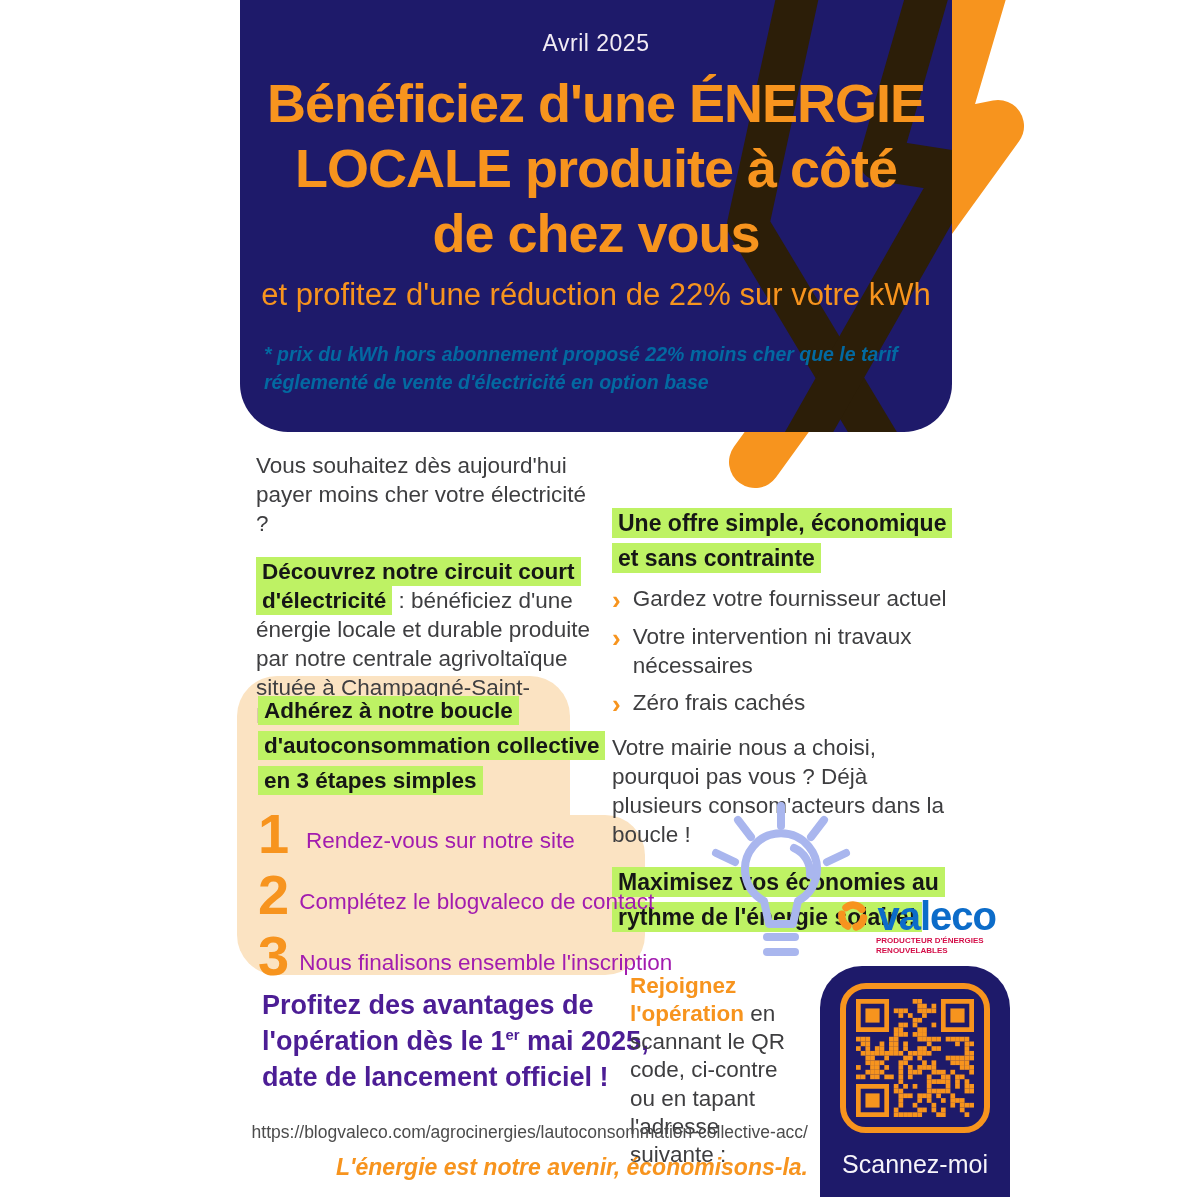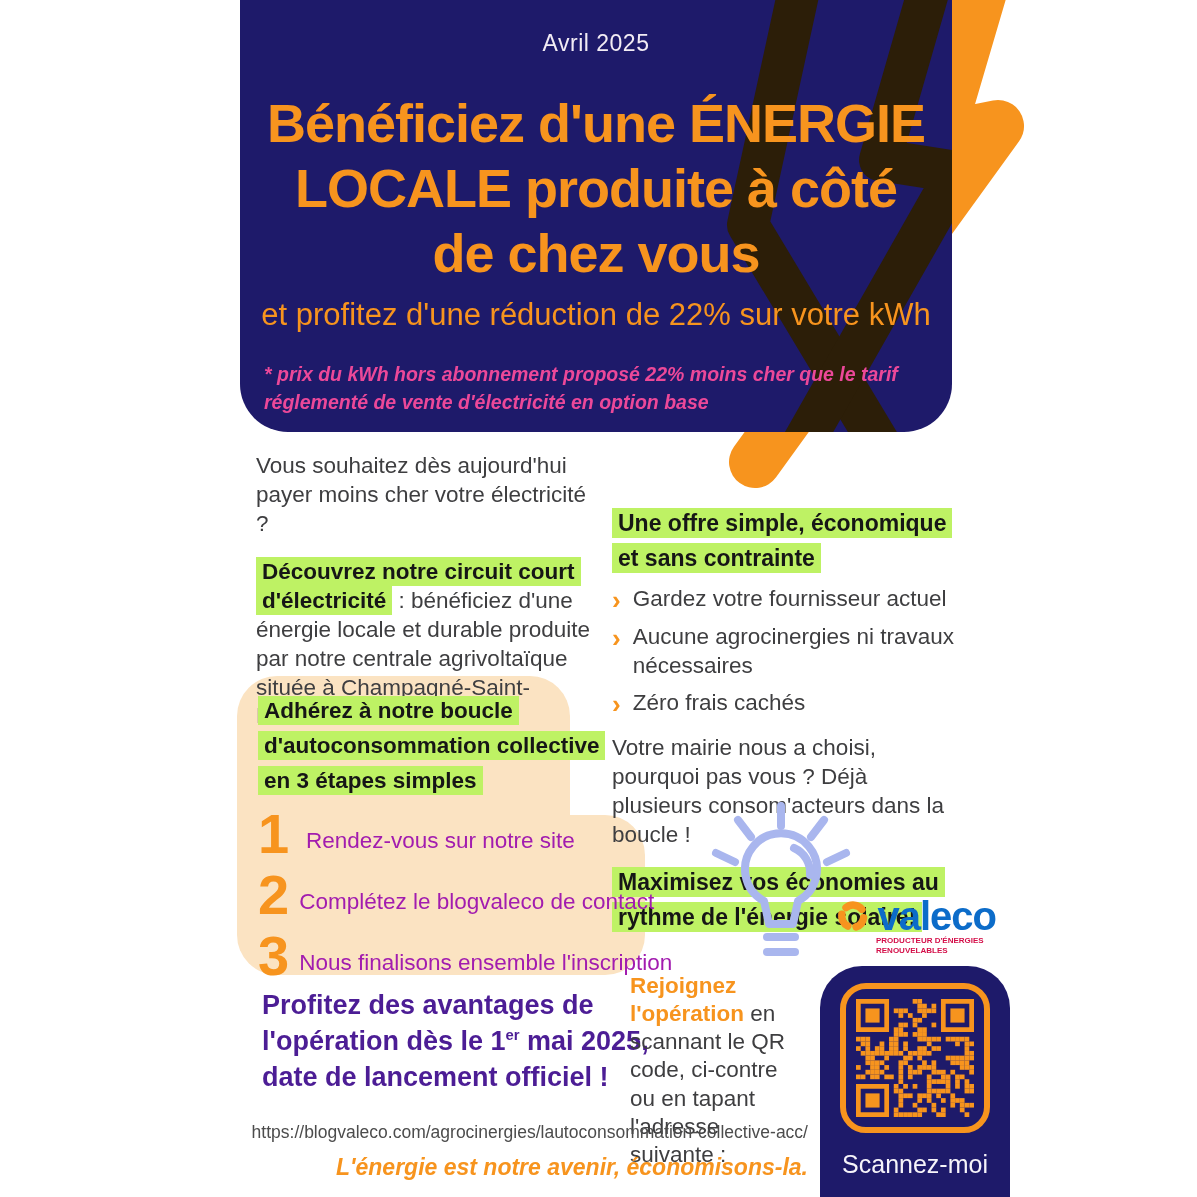--- a/index.html
+++ b/index.html
@@ -8,25 +8,25 @@
 
   
   .bolt-orange-svg{position:absolute;left:0;top:0;z-index:0;}
   .hero{position:absolute;left:240px;top:-50px;width:712px;height:482px;
         background:#1e1a6a;border-radius:48px;z-index:1;}
   .hero-clip{position:absolute;left:240px;top:0;width:712px;height:432px;
         border-radius:0 0 48px 48px;overflow:hidden;z-index:2;}
   .hero-clip svg{position:absolute;left:-240px;top:0;}
   .hero-content{position:absolute;left:240px;top:0;width:712px;height:432px;z-index:3;}
   .hero-date{margin-top:30px;text-align:center;color:#f2ecf4;font-size:23px;letter-spacing:.5px;}
-  .hero-title{margin-top:34px;text-align:center;color:#f7941e;font-weight:bold;
+  .hero-title{margin-top:14px;text-align:center;color:#f7941e;font-weight:bold;
         font-size:54px;line-height:1.2;letter-spacing:-1px;}
   .hero-title span{display:block;}
   .hero-subtitle{margin-top:12px;text-align:center;color:#f7941e;font-size:31px;}
-  .hero-footnote{margin:28px 18px 16px 24px;color:#ec4899;font-weight:bold;font-style:italic;
+  .hero-footnote{margin:28px 18px 16px 24px;color:#0369a1;font-weight:bold;font-style:italic;
         font-size:19.5px;line-height:1.4;}
 
   
   .body-text{font-size:22.5px;line-height:1.28;color:#3e3e40;}
   .hl{background:#bef264;color:#161616;font-weight:bold;padding:2px 6px;
       -webkit-box-decoration-break:clone;box-decoration-break:clone;}
   .intro{position:absolute;left:256px;top:452px;width:336px;z-index:4;}
   .intro .q{margin-bottom:20px;}
   .offer{position:absolute;left:612px;top:506px;width:348px;z-index:4;}
   .offer-heading{font-size:23px;line-height:1.5;margin-bottom:10px;}
@@ -103,21 +103,21 @@
   </div>
 
   <div class="offer body-text">
     <div class="offer-heading"><span class="hl">Une offre simple, économique et sans contrainte</span></div>
     <div class="bullet">
       <span class="chev">›</span>
       <span>Gardez votre fournisseur actuel</span>
     </div>
     <div class="bullet">
       <span class="chev">›</span>
-      <span>Aucune agrocinergies ni travaux nécessaires</span>
+      <span>Votre intervention ni travaux nécessaires</span>
     </div>
     <div class="bullet">
       <span class="chev">›</span>
       <span>Zéro frais cachés</span>
     </div>
     <div class="offer-note">Votre mairie nous a choisi, pourquoi pas vous ? Déjà plusieurs consom'acteurs dans la boucle !</div>
     <div class="offer-max"><span class="hl">Maximisez vos économies au rythme de l'énergie solaire!</span></div>
   </div>
 
   <div class="peach-a"></div>

